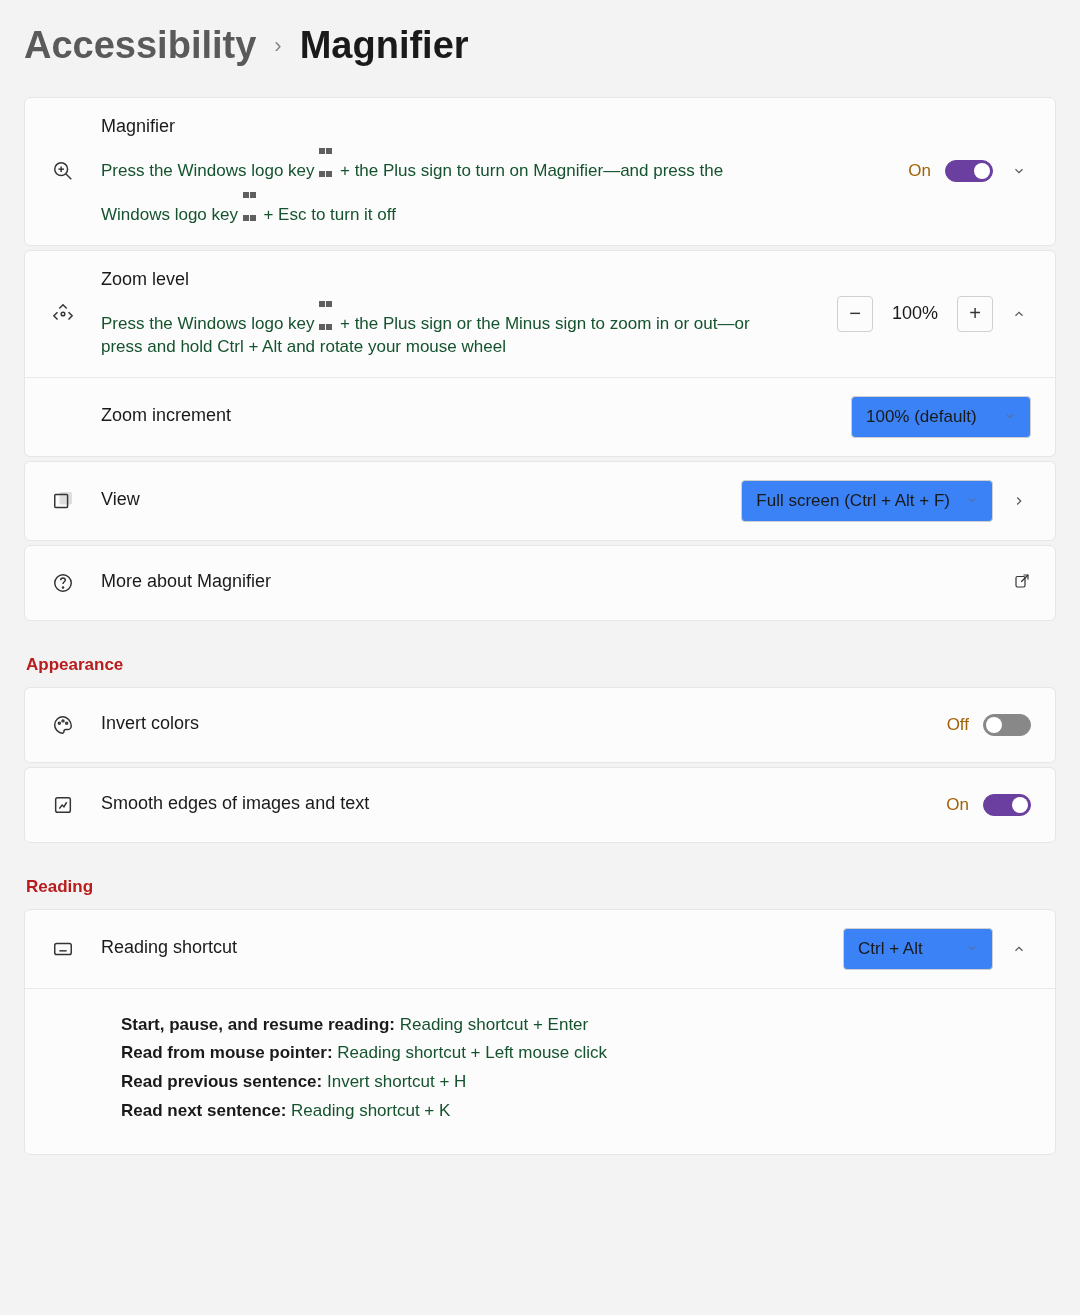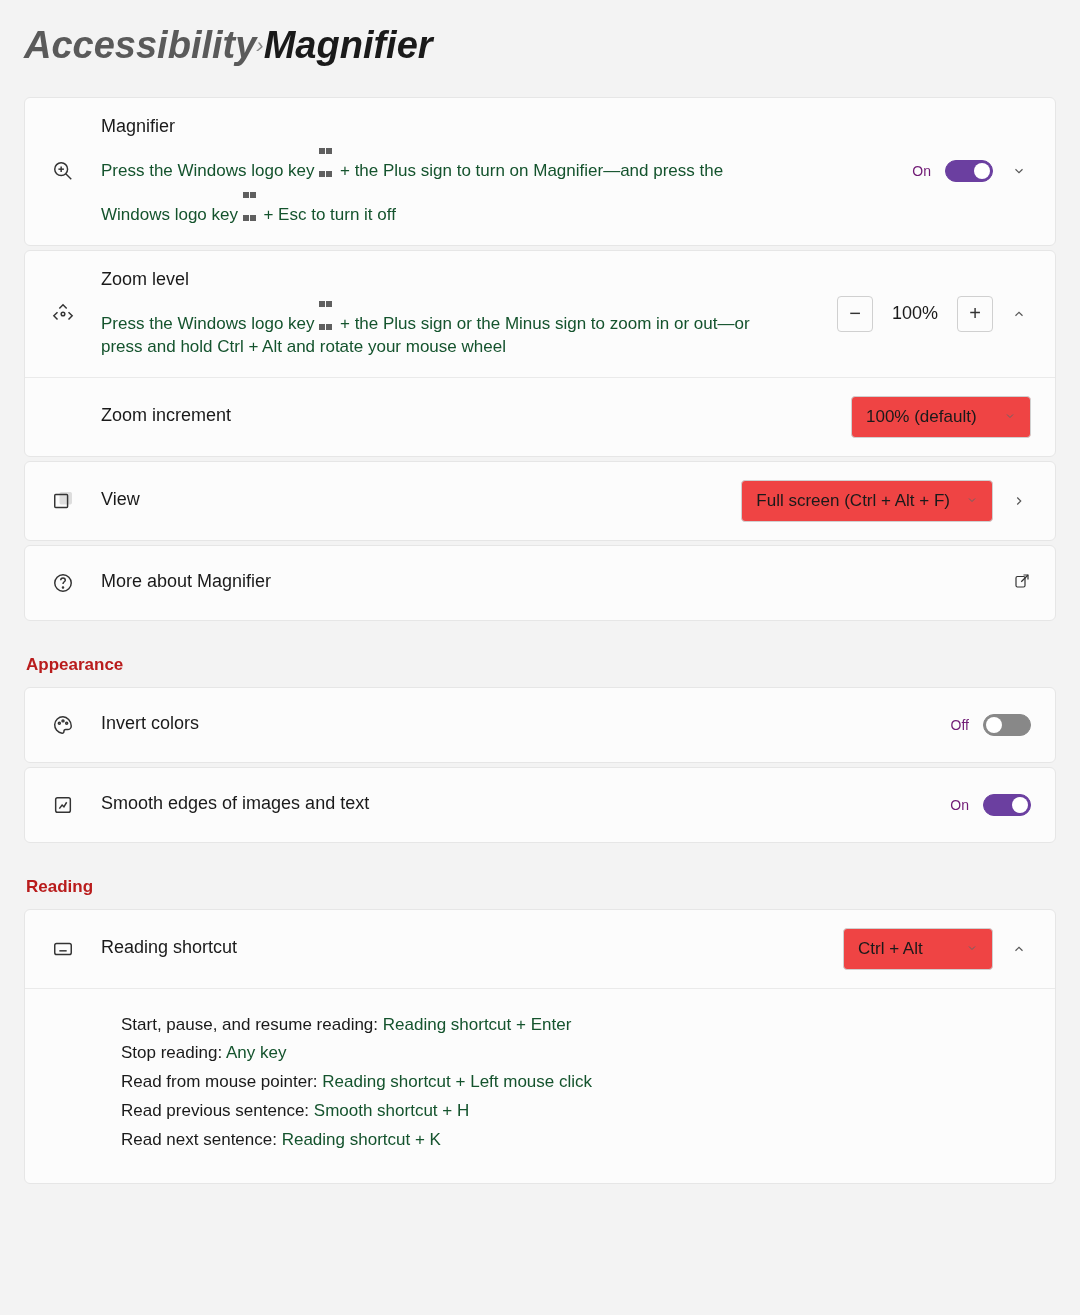--- a/index.html
+++ b/index.html
@@ -7,22 +7,22 @@
     font-family: "Segoe UI", -apple-system, BlinkMacSystemFont, sans-serif;
     background: #f3f3f3;
     color: #1a1a1a;
     width: 1080px;
     padding: 24px;
     font-size: 15px;
   }
   .breadcrumb {
     display: flex;
     align-items: center;
+    gap: 18px;
     margin-bottom: 30px;
-    font-style: italic;
   }
   .breadcrumb .parent {
     font-size: 38px;
     font-weight: 600;
     color: #5a5a5a;
   }
   .breadcrumb .chev {
     font-size: 22px;
     color: #888;
   }
@@ -51,38 +51,38 @@
     display: flex;
     align-items: center;
     justify-content: center;
     color: #333;
   }
   .row .icon-slot svg { width: 22px; height: 22px; fill: none; stroke: currentColor; stroke-width: 1.6; }
   .row .text-slot { flex: 1; min-width: 0; }
   .row .title { font-size: 18px; color: #1a1a1a; margin-bottom: 2px; }
   .row .desc { font-size: 17px; color: #14532d; line-height: 1.35; max-width: 680px; }
   .row .trailing { display: flex; align-items: center; gap: 14px; }
-  .state-label { font-size: 14px; color: #701a75; }
+  .state-label { font-size: 17px; color: #a16207; }
   .toggle {
     width: 48px; height: 22px; border-radius: 22px; position: relative;
     background: #888; border: 1px solid #888; cursor: pointer;
   }
   .toggle .knob {
     position: absolute; top: 2px; left: 2px; width: 16px; height: 16px;
     border-radius: 50%; background: #fff; transition: left .15s;
   }
   .toggle.on { background: #6b3fa0; border-color: #6b3fa0; }
   .toggle.on .knob { left: 28px; }
   .chev-btn {
     width: 24px; height: 24px; display: flex; align-items: center; justify-content: center;
     color: #555; cursor: pointer;
   }
   .chev-btn svg { width: 14px; height: 14px; stroke: currentColor; stroke-width: 2; fill: none; }
   .dropdown {
-    border: 1px solid #d0d0d0; border-radius: 4px; background: #ef4444;
+    border: 1px solid #d0d0d0; border-radius: 4px; background: #3b82f6;
     padding: 10px 14px; display: flex; align-items: flex-start; gap: 16px;
     font-size: 17px; cursor: pointer; min-width: 180px; justify-content: space-between;
   }
   .dropdown .dd-chev { color: #666; }
   .stepper { display: flex; align-items: center; gap: 12px; }
   .step-btn {
     width: 36px; height: 36px; border: 1px solid #d0d0d0; border-radius: 4px;
     background: #fcfcfc; display: flex; align-items: center; justify-content: center;
     font-size: 20px; cursor: pointer; color: #333;
   }
@@ -91,21 +91,21 @@
     font-size: 17px; font-weight: 600; color: #b91c1c;
     margin: 34px 0 12px 2px;
   }
   .winkey {
     display: inline-block; vertical-align: -2px; width: 16px; height: 16px;
   }
   .winkey span {
     display: inline-block; width: 6px; height: 6px; background: #5f5f5f; margin: 0 1px 1px 0;
   }
   .shortcut-list { padding: 22px 24px 28px 96px; font-size: 17px; color: #1a1a1a; line-height: 1.7; }
-  .shortcut-list .line b { font-weight: 400; text-align: center; }
+  .shortcut-list .line b { font-weight: 700; text-align: center; }
   .shortcut-list .line .val { color: #14532d; font-weight: 400; }
   .ext-icon svg { width: 18px; height: 18px; stroke: #333; stroke-width: 1.6; fill: none; }
 </style>
 </head>
 <body>
 
 <div class="breadcrumb">
   <span class="parent">Accessibility</span>
   <span class="chev">›</span>
   <span class="current">Magnifier</span>
@@ -306,18 +306,17 @@
       </div>
       <div class="chev-btn">
           <svg viewBox="0 0 24 24">
             <polyline points="6 15 12 9 18 15"></polyline>
           </svg>
         </div>
     </div>
   </div>
   <div class="shortcut-list" style="border-top:1px solid #eaeaea">
     <div class="line"><b>Start, pause, and resume reading:</b> <span class="val">Reading shortcut + Enter</span></div>
-    <div class="line"><b>Stop reading:</b> <span class="val">Any key</span></div>
     <div class="line"><b>Read from mouse pointer:</b> <span class="val">Reading shortcut + Left mouse click</span></div>
-    <div class="line"><b>Read previous sentence:</b> <span class="val">Smooth shortcut + H</span></div>
+    <div class="line"><b>Read previous sentence:</b> <span class="val">Invert shortcut + H</span></div>
     <div class="line"><b>Read next sentence:</b> <span class="val">Reading shortcut + K</span></div>
   </div>
 </div>
 
 </body></html>

